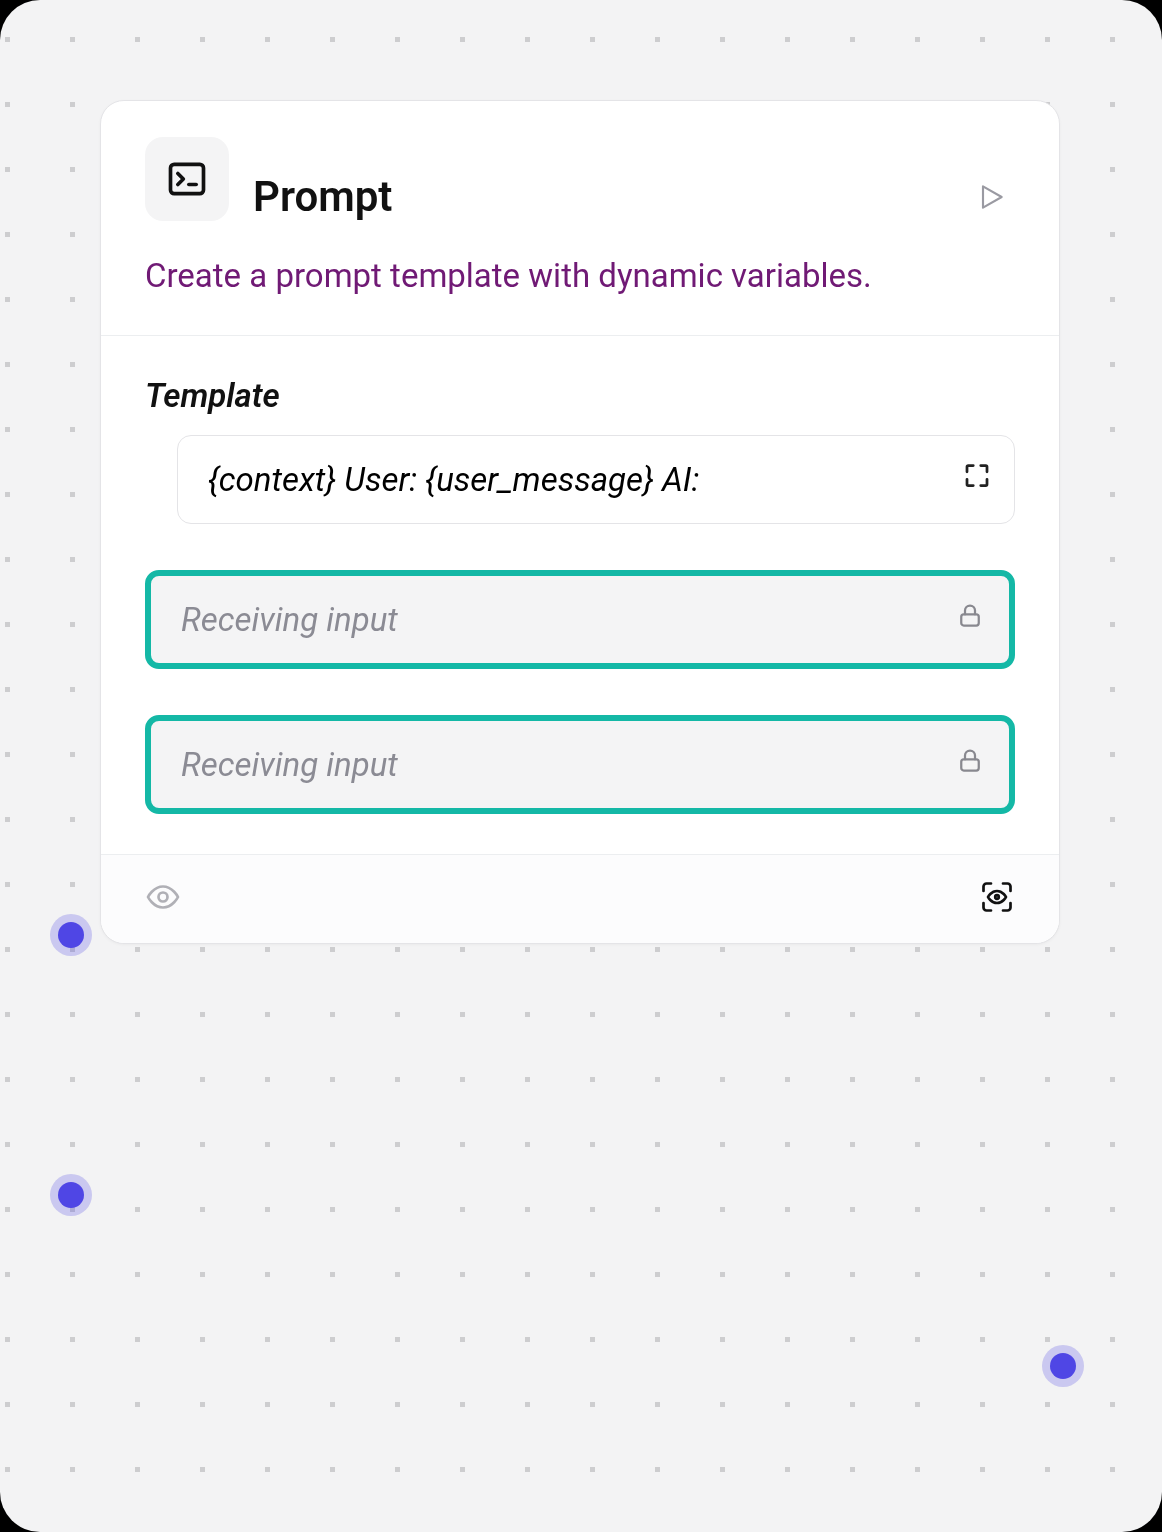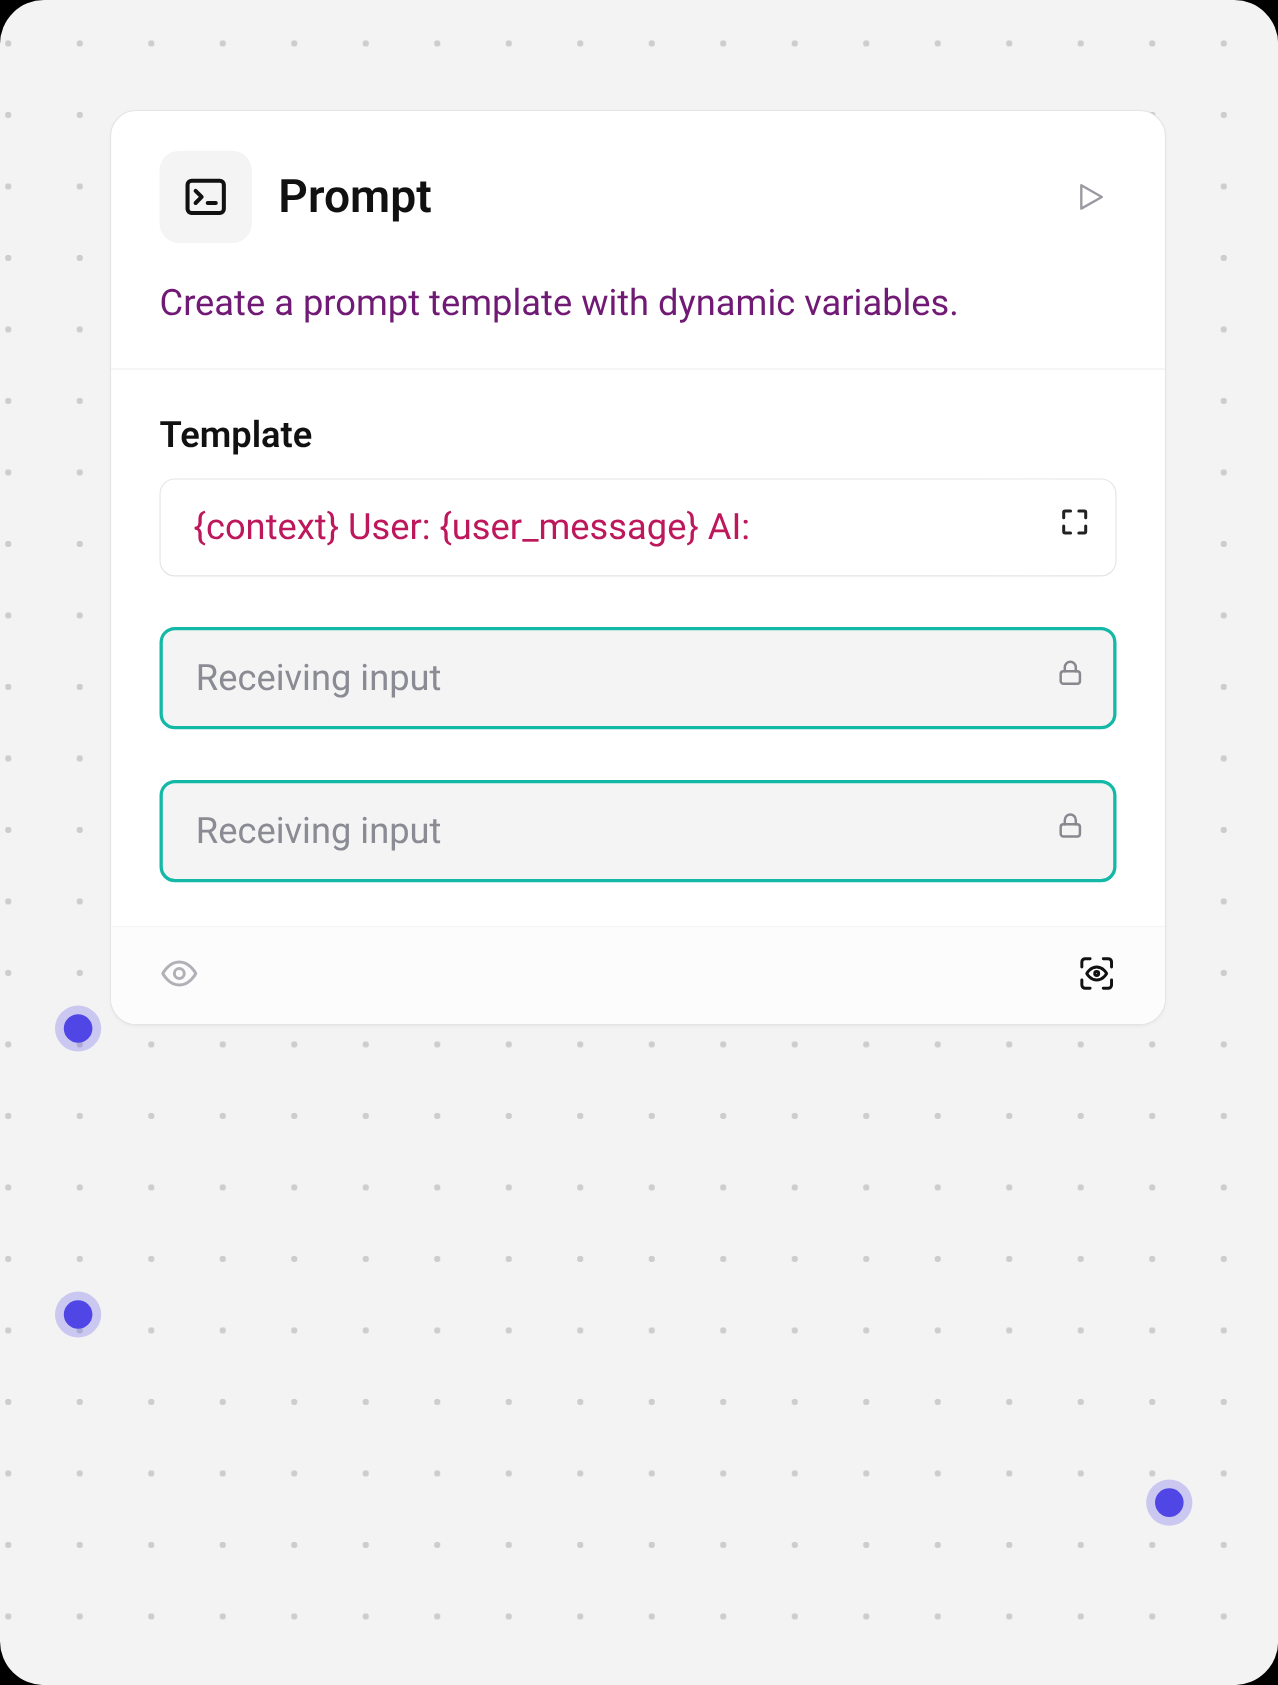--- a/index.html
+++ b/index.html
@@ -40,21 +40,21 @@
       flex-direction: column;
     }
     .card-header {
       padding: 36px 44px 34px 44px;
       display: flex;
       flex-direction: column;
       gap: 30px;
     }
     .header-row {
       display: flex;
-      align-items: center;
+      align-items: flex-end;
       gap: 24px;
     }
     .node-icon-wrap {
       width: 84px;
       height: 84px;
       background: #f4f4f5;
       border-radius: 18px;
       display: flex;
       align-items: center;
       justify-content: center;
@@ -79,43 +79,45 @@
       font-size: 33px;
       line-height: 1.5;
       color: #701a75;
     }
     .card-body {
       border-top: 1px solid #eceef0;
       padding: 40px 44px 40px 44px;
       display: flex;
       flex-direction: column;
       gap: 46px;
+      font-style: italic;
     }
     .field-group {
       display: flex;
       flex-direction: column;
       gap: 20px;
       position: relative;
     }
     .field-label {
       font-size: 33px;
       font-weight: 600;
       color: #111;
     }
     .template-input {
       position: relative;
       border: 1px solid #e4e4e7;
       border-radius: 14px;
       padding: 24px 108px 24px 30px;
       font-size: 33px;
-      color: #be185d;
+      color: #000000;
       background: #fff;
       white-space: nowrap;
       overflow: hidden;
       cursor: text;
+      margin-left: 32px;
     }
     .template-input::after {
       content: "";
       position: absolute;
       right: 56px;
       top: 0;
       bottom: 0;
       width: 70px;
       background: linear-gradient(to right, rgba(255,255,255,0), #fff 60%);
       pointer-events: none;
@@ -123,21 +125,21 @@
     .expand-icon {
       position: absolute;
       right: 22px;
       top: 50%;
       transform: translateY(-50%);
       color: #222;
       cursor: pointer;
     }
     .readonly-input {
       position: relative;
-      border: 3px solid #14b8a6;
+      border: 6px solid #14b8a6;
       background: #f4f4f5;
       border-radius: 14px;
       padding: 24px 72px 24px 30px;
       font-size: 33px;
       color: #8b8b94;
     }
     .lock-icon {
       position: absolute;
       right: 24px;
       top: 50%;

